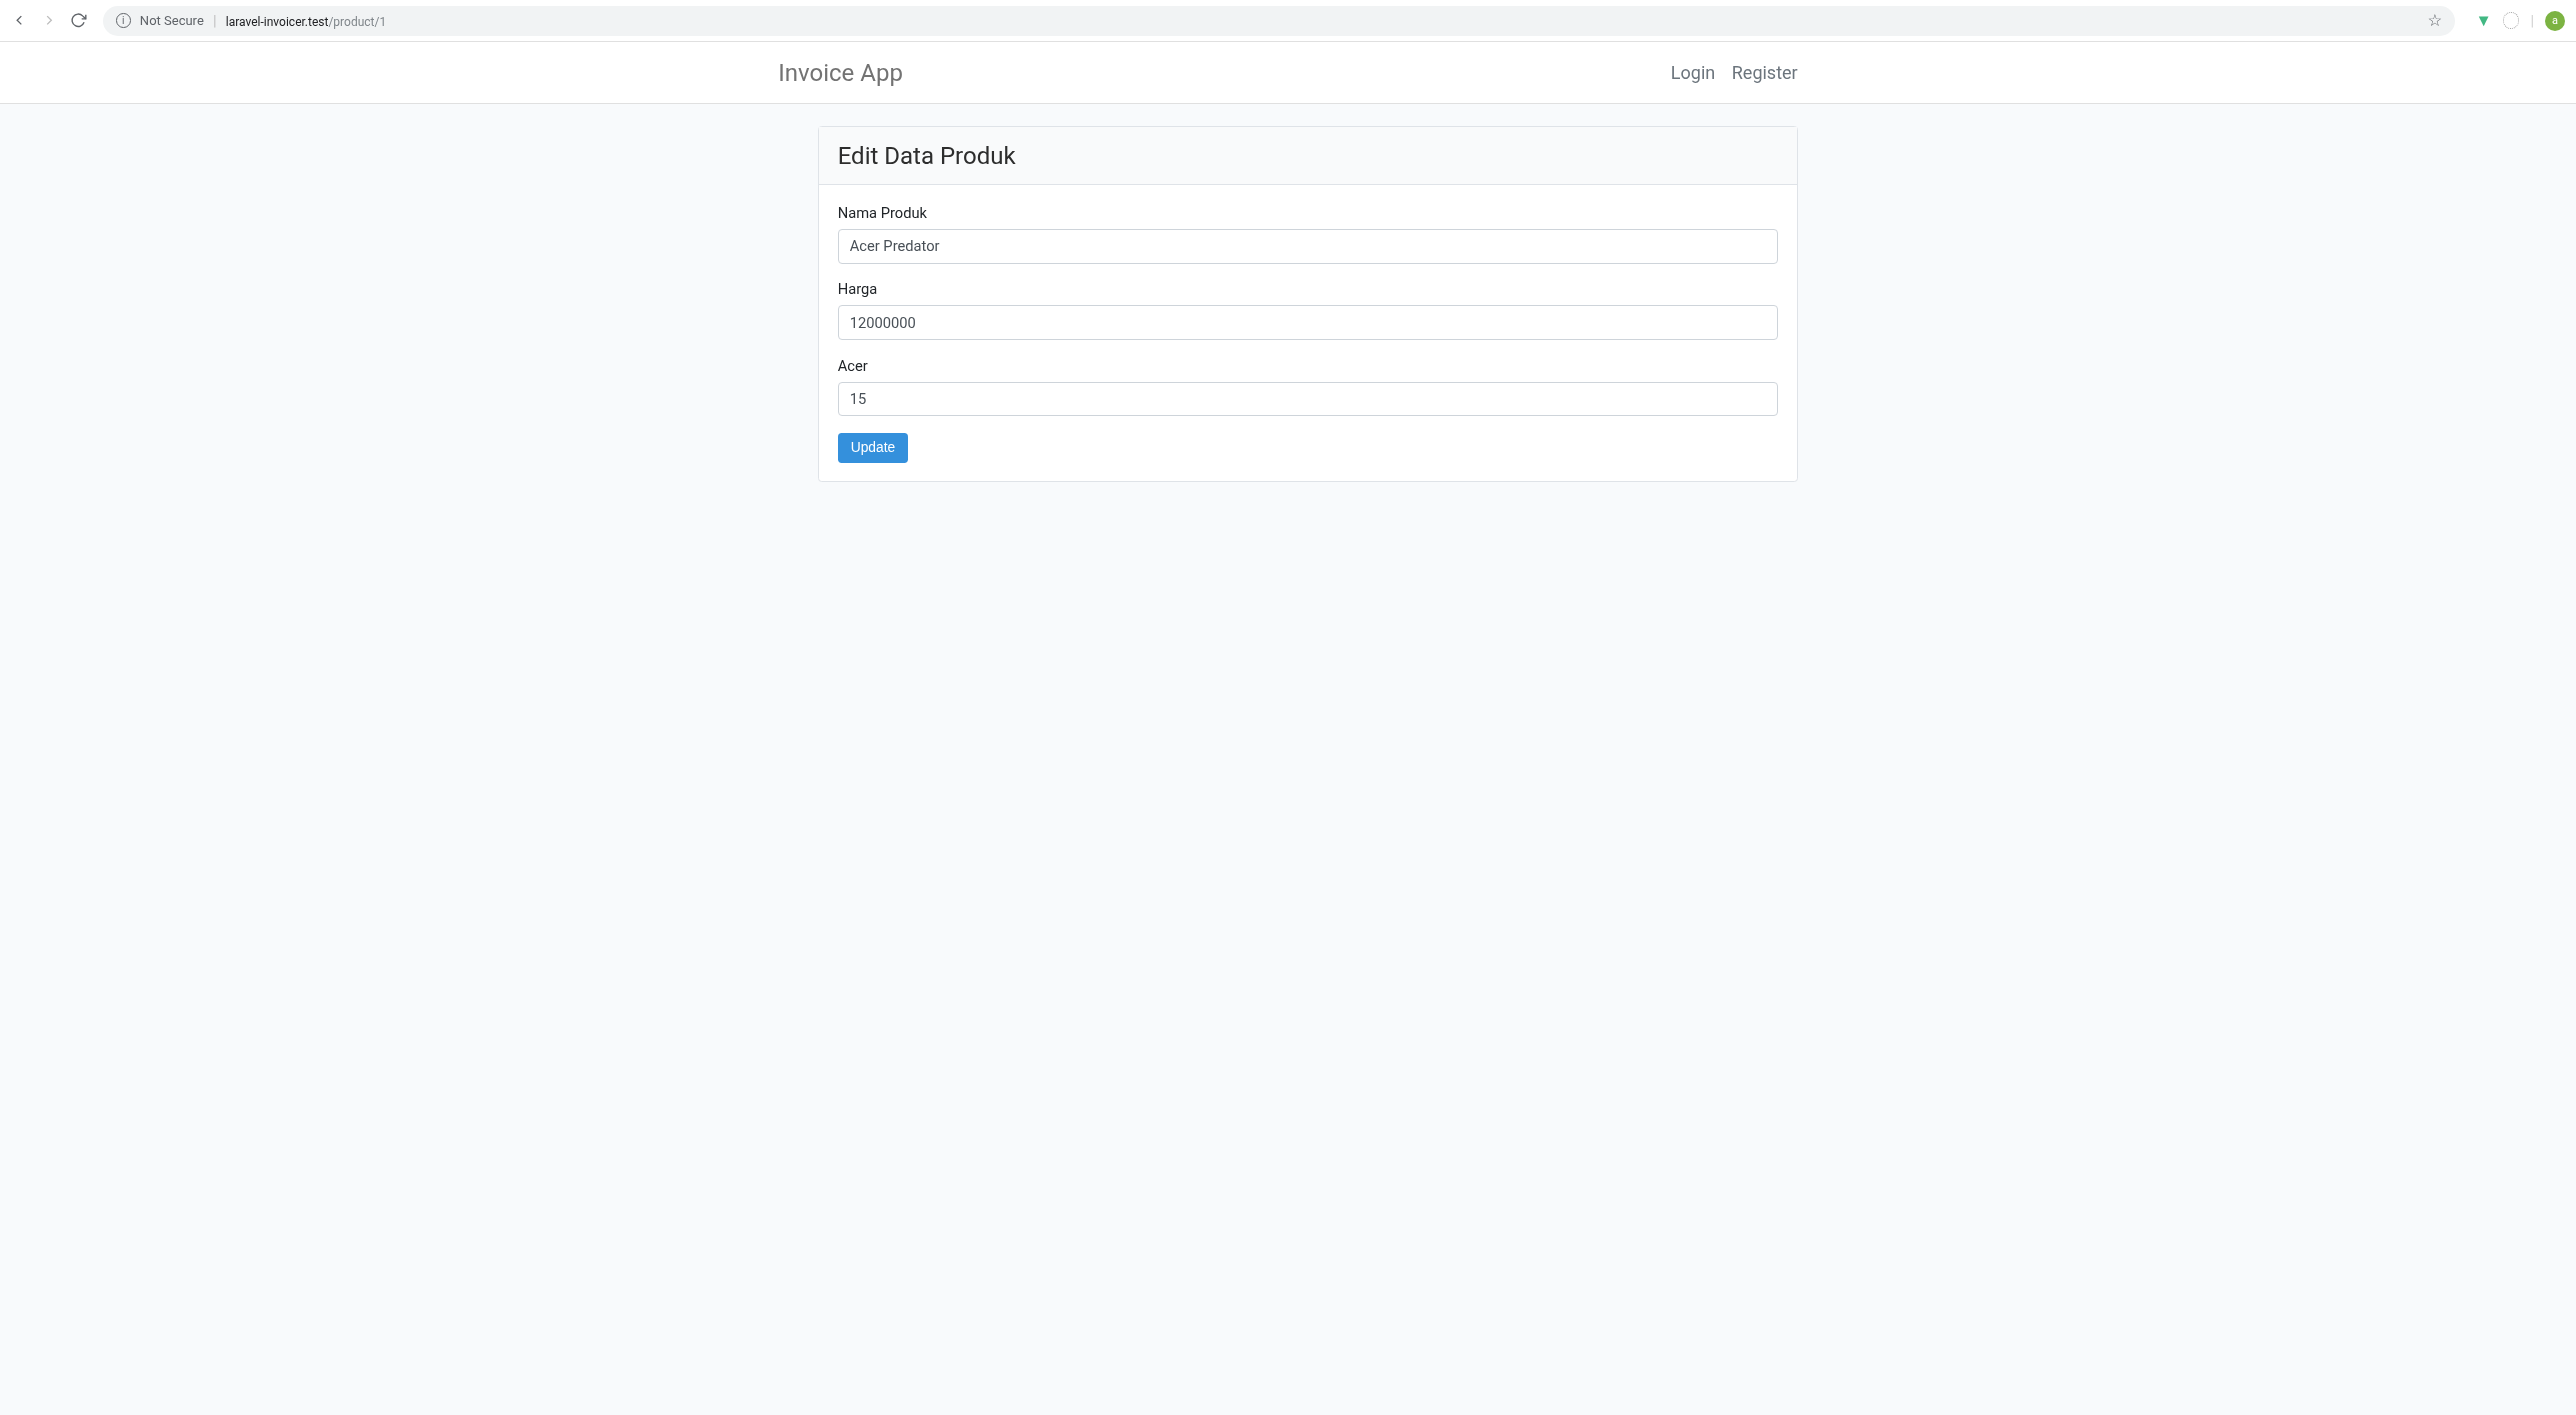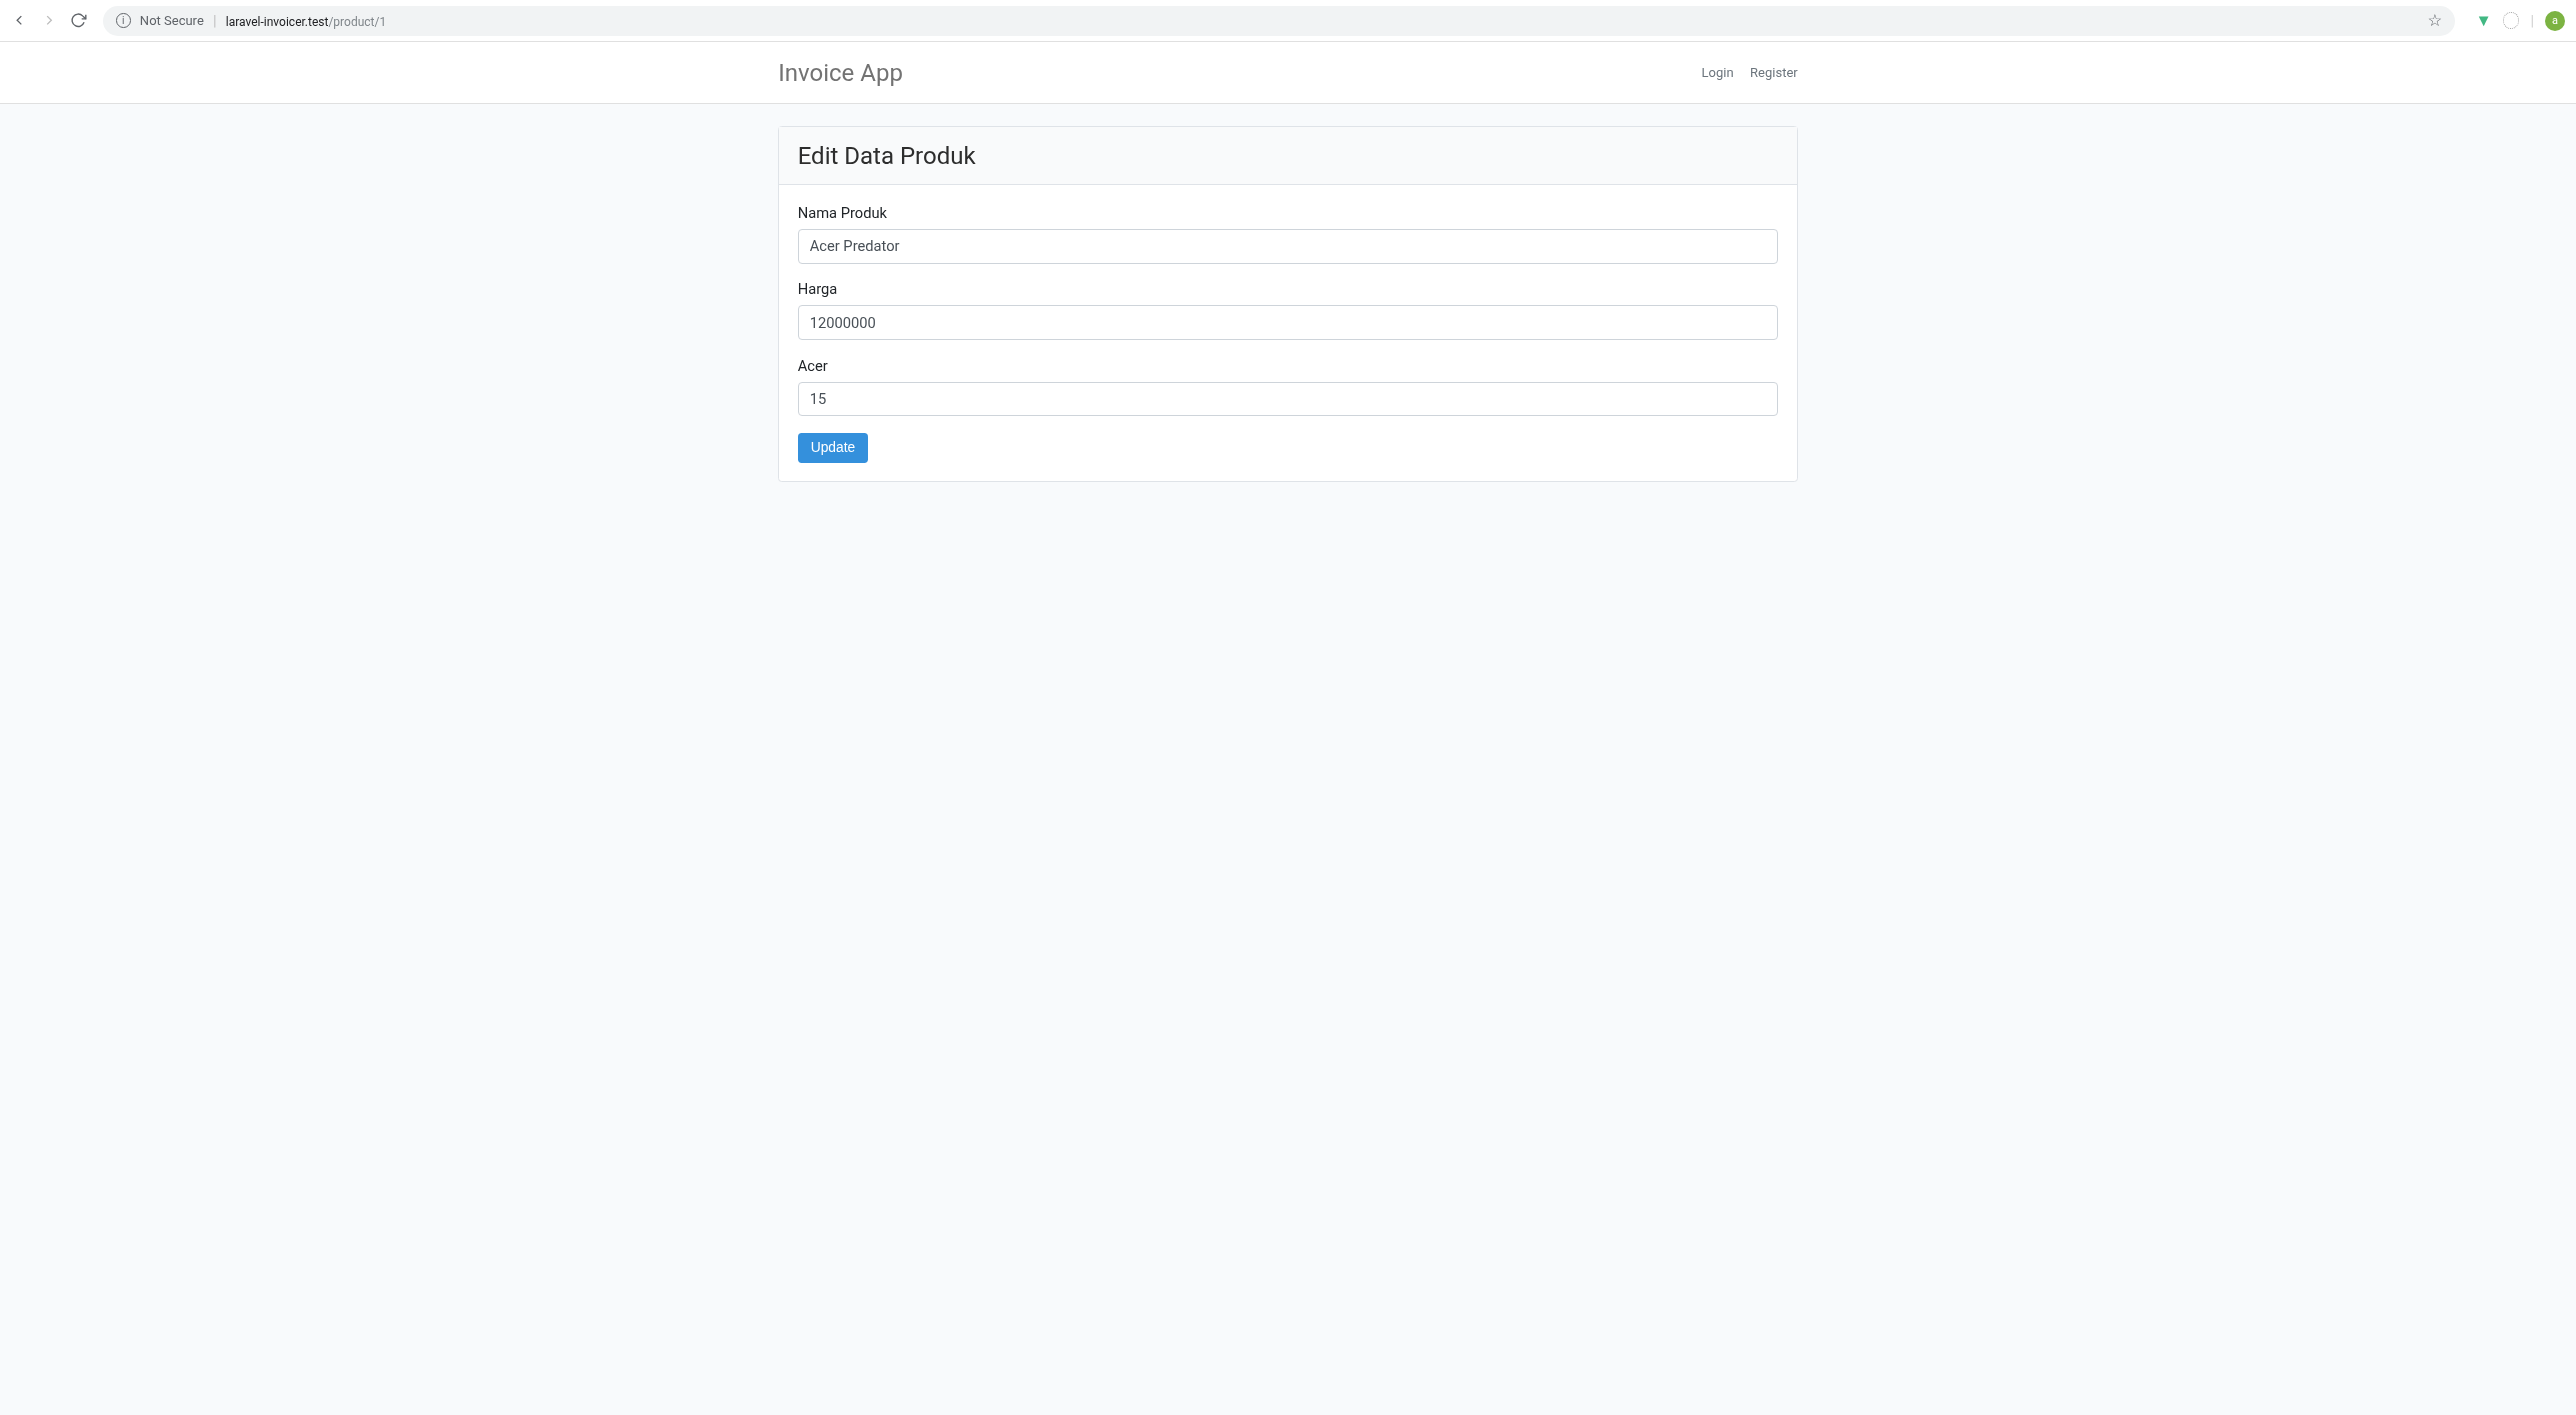--- a/index.html
+++ b/index.html
@@ -157,21 +157,21 @@
       font-weight: 400;
     }
 
     .nav-links {
       display: flex;
       gap: 16.5px;
     }
 
     .nav-link {
       color: #6c757d;
-      font-size: 13px;
+      font-size: 18px;
       cursor: pointer;
       text-align: center;
     }
 
     
     .page-bg {
       background: #f8fafc;
       min-height: calc(100vh - 92px);
       padding: 22px 0;
     }
@@ -179,20 +179,21 @@
     .container {
       max-width: 1047px;
       margin: 0 auto;
       padding: 0 13.8px;
     }
 
     .card {
       background: #fff;
       border: 0.9px solid #dfe3e8;
       border-radius: 3.7px;
+      margin-left: 40px;
     }
 
     .card-header {
       background: #f9fafb;
       border-bottom: 0.9px solid #dfe3e8;
       padding: 14.7px 18.4px;
     }
 
     .card-title {
       font-size: 24px;

